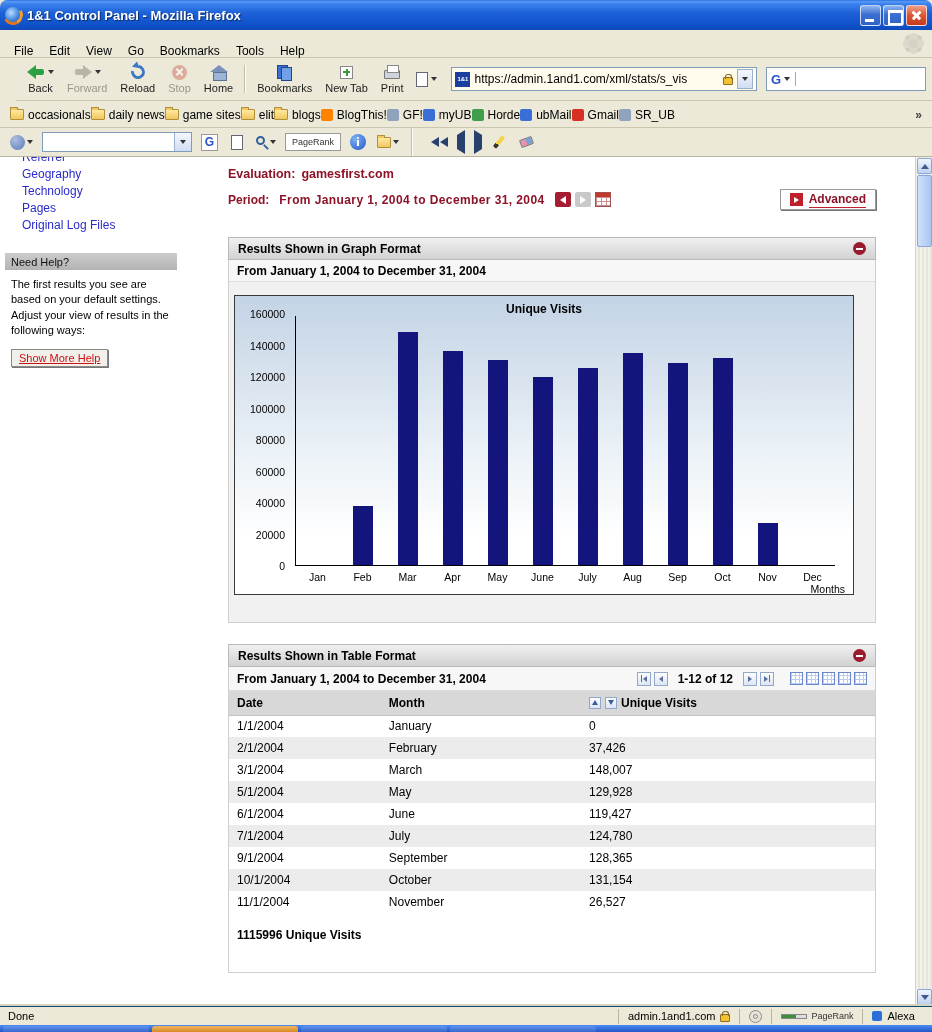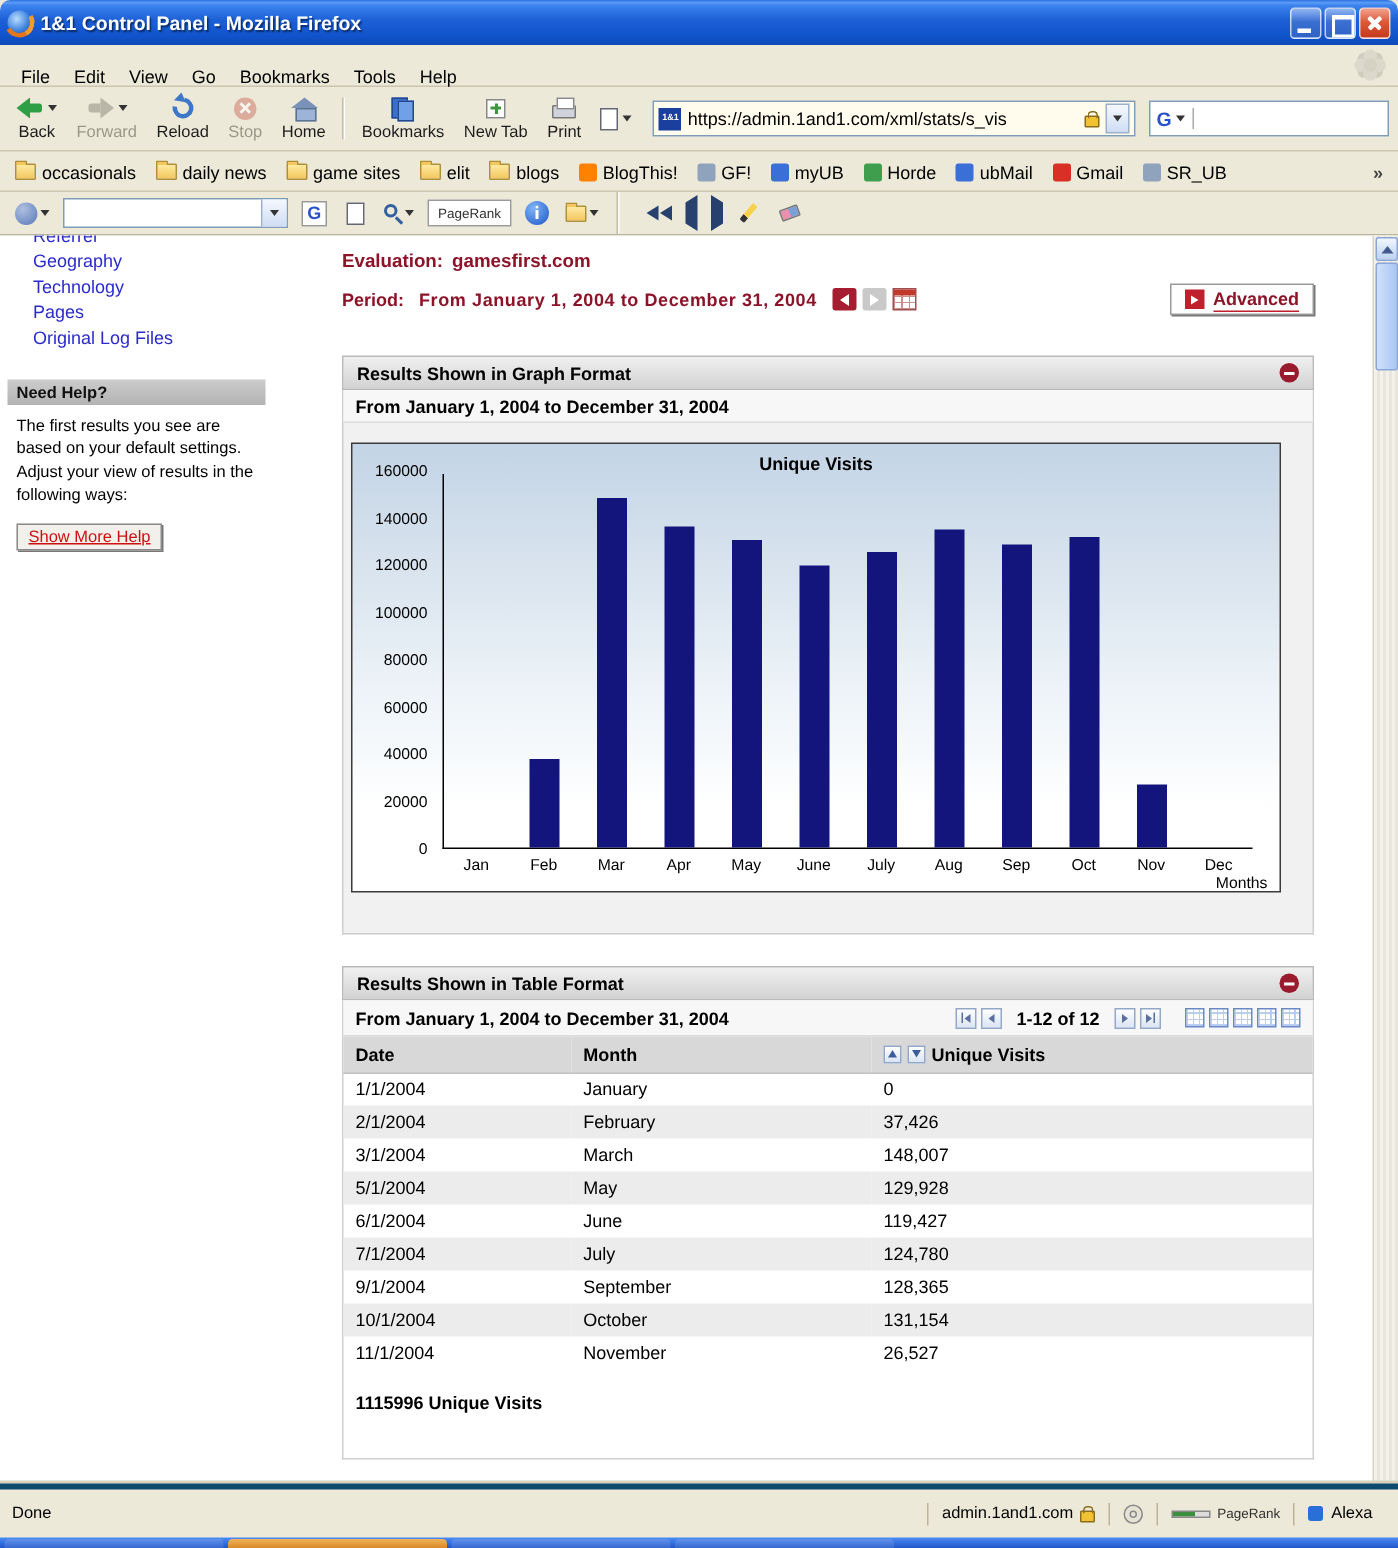--- a/index.html
+++ b/index.html
@@ -30,21 +30,21 @@
   
   .menubar{position:absolute;top:30px;left:0;right:0;height:28px;background:#ece9d8;
     border-bottom:1px solid #cac6b0;display:flex;align-items:center;padding:0 6px;}
   .menu-items{display:flex;align-items:center;margin-top:14px;}
   .menu-item{padding:4px 8px;}
   .throbber{margin-left:auto;margin-right:8px;width:9px;height:9px;border-radius:50%;background:#d5d2c4;
     box-shadow:0 -6px 0 #dcd9cc,0 6px 0 #dcd9cc,-6px 0 0 #dcd9cc,6px 0 0 #dcd9cc,
       -4px -4px 0 #d0cdbf,4px 4px 0 #d0cdbf,-4px 4px 0 #d0cdbf,4px -4px 0 #d0cdbf;}
 
   
-  .navbar{position:absolute;top:58px;left:0;right:0;height:43px;background:#ece9d8;
+  .navbar{position:absolute;top:58px;left:16px;right:0;height:43px;background:#ece9d8;
     border-bottom:1px solid #cac6b0;display:flex;align-items:center;padding:0 6px;gap:3px;}
   .nav-btn{height:40px;padding:2px 5px;display:flex;flex-direction:column;align-items:center;
     justify-content:center;gap:2px;font-size:11px;color:#1c1c1c;border-radius:3px;}
   .nav-btn.disabled{color:#9a978a;}
   .iconrow{display:flex;align-items:center;gap:3px;height:16px;}
   .caret{width:0;height:0;border-left:3px solid transparent;border-right:3px solid transparent;border-top:4px solid #333;}
   .arrow{position:relative;width:18px;height:14px;color:#2f9f46;}
   .arrow::before{content:'';position:absolute;left:0;top:0;border-top:7px solid transparent;border-bottom:7px solid transparent;border-right:9px solid currentColor;}
   .arrow::after{content:'';position:absolute;left:9px;top:4px;width:8px;height:6px;background:currentColor;border-radius:0 2px 2px 0;}
   .arrow.flip{transform:scaleX(-1);color:#b9b6a8;}
@@ -79,21 +79,21 @@
   .url-drop{width:16px;height:20px;background:linear-gradient(180deg,#f4f8fe,#cfddf3);border:1px solid #9ab0cc;
     display:flex;align-items:center;justify-content:center;flex:none;}
   .searchbox{width:160px;height:24px;background:#fff;border:1px solid #7f9db9;display:flex;align-items:center;
     gap:3px;padding:0 4px;flex:none;}
   .g-letter{color:#2a52c8;font-weight:bold;font-size:13px;}
   .search-fill{flex:1;height:14px;border-left:1px solid #aaa;margin-left:2px;}
 
   
   .bmbar{position:absolute;top:102px;left:0;right:0;height:26px;background:#ece9d8;
     border-bottom:1px solid #cac6b0;display:flex;align-items:center;gap:13px;padding:0 10px;}
-  .bm-items{display:flex;align-items:center;gap:13px;flex:1;min-width:0;}
+  .bm-items{display:flex;align-items:center;flex:1;min-width:0;}
   .bm-item{display:flex;align-items:center;gap:4px;white-space:nowrap;}
   .bm-ic{flex:none;}
   .folder-icon{width:14px;height:11px;background:linear-gradient(#ffe9a0,#f2c75e);border:1px solid #b08f3a;border-radius:1px;position:relative;}
   .folder-icon::before{content:'';position:absolute;top:-3px;left:-1px;width:6px;height:2px;background:#f2c75e;
     border:1px solid #b08f3a;border-bottom:none;border-radius:1px 1px 0 0;}
   .site-icon,.site-icon-blue,.site-icon-green,.gmail-icon,.blogger-icon{width:12px;height:12px;border-radius:2px;}
   .site-icon{background:#8fa3bd;}
   .site-icon-blue{background:#3a6fd8;}
   .site-icon-green{background:#3f9e4d;}
   .blogger-icon{background:#ff8100;}
@@ -128,21 +128,21 @@
     border:1px solid #777;border-radius:1px;}
 
   
   .content{position:absolute;top:157px;left:0;right:0;bottom:26px;background:#fff;overflow:hidden;}
 
   
   .sidebar{position:absolute;left:0;top:0;width:182px;}
   .side-links{margin-top:-9px;display:flex;flex-direction:column;}
   .side-link{color:#2b2bcc;padding:1.5px 0 1.5px 22px;font-size:12px;height:17px;}
   .need-help{margin:20px 0 0 5px;width:172px;}
-  .nh-title{height:17px;background:linear-gradient(180deg,#cccccc,#b3b3b3);font-weight:bold;font-size:11px;
+  .nh-title{height:17px;background:linear-gradient(180deg,#cccccc,#b3b3b3);font-weight:normal;font-size:11px;
     display:flex;align-items:center;padding:0 6px;color:#111;}
   .nh-body{font-size:11px;line-height:1.4;padding:7px 4px 0 6px;}
   .nh-btn{margin:10px 0 0 6px;display:inline-block;font-size:11px;color:#c11;background:#f2f0ea;
     border:1px solid #8a8a8a;box-shadow:1px 1px 0 #777;padding:2px 7px;text-decoration:underline;}
 
   
   .main{position:absolute;left:182px;top:0;width:733px;}
   .eval-line{margin:10px 0 0 46px;font-weight:bold;color:#8c1328;font-size:12.5px;display:flex;gap:6px;}
   .period-line{margin:11px 0 0 46px;width:648px;display:flex;align-items:center;gap:10px;position:relative;
     font-weight:bold;color:#8c1328;}
@@ -225,22 +225,22 @@
   .sb-btn{position:absolute;left:1px;width:15px;height:16px;background:linear-gradient(180deg,#f0f6fe,#bdd2f1);
     border:1px solid #8ba6d8;border-radius:2px;display:flex;align-items:center;justify-content:center;}
   .sb-up{top:1px;}
   .sb-down{bottom:1px;}
   .tri-up{width:0;height:0;border-left:4px solid transparent;border-right:4px solid transparent;border-bottom:5px solid #44598c;}
   .tri-down{width:0;height:0;border-left:4px solid transparent;border-right:4px solid transparent;border-top:5px solid #44598c;}
   .sb-thumb{position:absolute;left:1px;width:15px;top:18px;height:72px;
     background:linear-gradient(90deg,#cfe0fb,#a9c6f4);border:1px solid #8ba6d8;border-radius:2px;}
 
   
-  .statusbar{position:absolute;left:0;right:0;bottom:7px;height:36px;background:#ece9d8;
-    border-top:4px solid #0c4a6e;box-shadow:0 -2px 0 #d6d2bd;display:flex;align-items:center;
+  .statusbar{position:absolute;left:0;right:0;bottom:7px;height:19px;background:#ece9d8;
+    border-top:1px solid #0c4a6e;box-shadow:0 -2px 0 #d6d2bd;display:flex;align-items:center;
     font-size:11px;padding:0 8px;}
   .sb-right{margin-left:auto;display:flex;align-items:center;}
   .sb-sec{display:flex;align-items:center;gap:5px;padding:0 9px;border-left:1px solid #b8b49e;height:15px;}
   .at-icon{width:13px;height:13px;border-radius:50%;border:1px solid #8a8a8a;background:#e6e3d6;position:relative;}
   .at-icon::after{content:'';position:absolute;inset:3px;border-radius:50%;border:1px solid #8a8a8a;}
   .pr-mini{display:flex;align-items:center;gap:4px;font-size:9px;color:#333;}
   .pr-bar{width:26px;height:5px;border:1px solid #888;background:linear-gradient(90deg,#3c8f3c 60%,#dcdcdc 60%);}
   .alexa-ic{width:10px;height:10px;background:#2a6ed8;border-radius:2px;}
 
   

